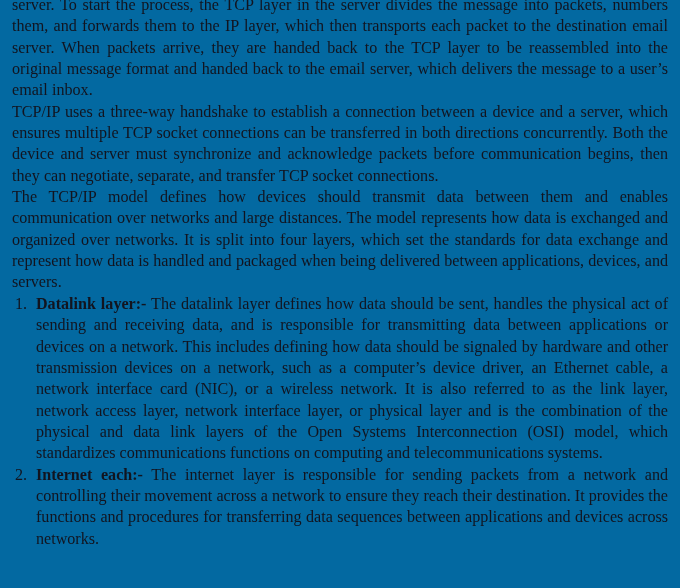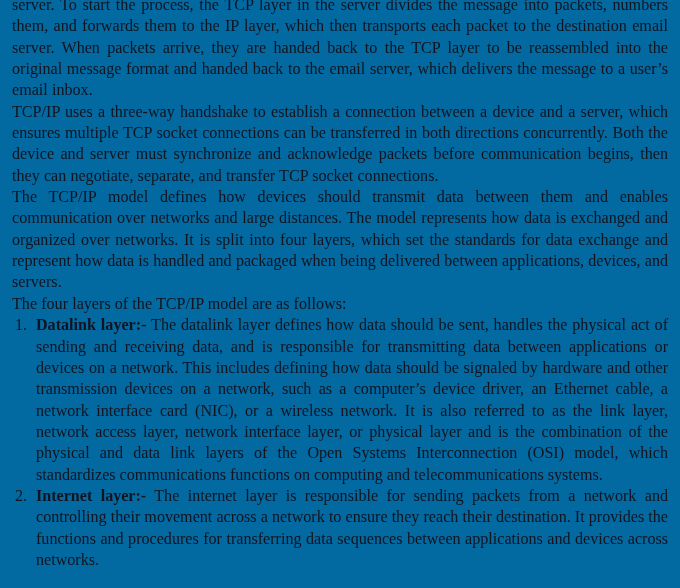--- a/index.html
+++ b/index.html
@@ -89,27 +89,26 @@
 <div id="page">
   <div id="flow">
 
     <p class="para">server. To start the process, the TCP layer in the server divides the message into packets, numbers them, and forwards them to the IP layer, which then transports each packet to the destination email server. When packets arrive, they are handed back to the TCP layer to be reassembled into the original message format and handed back to the email server, which delivers the message to a user’s email inbox.</p>
 
     <p class="para">TCP/IP uses a three-way handshake to establish a connection between a device and a server, which ensures multiple TCP socket connections can be transferred in both directions concurrently. Both the device and server must synchronize and acknowledge packets before communication begins, then they can negotiate, separate, and transfer TCP socket connections.</p>
 
 
     <p class="para">The TCP/IP model defines how devices should transmit data between them and enables communication over networks and large distances. The model represents how data is exchanged and organized over networks. It is split into four layers, which set the standards for data exchange and represent how data is handled and packaged when being delivered between applications, devices, and servers.</p>
 
-    <p class="para">The four layers of the TCP/IP model are as follows:</p>
 
     <ol class="layers">
 
       <li>
         <span class="num">1.</span><span class="term">Datalink layer:</span><span class="term-dash">-</span><span> The datalink layer defines how data should be sent, handles the physical act of sending and receiving data, and is responsible for transmitting data between applications or devices on a network. This includes defining how data should be signaled by hardware and other transmission devices on a network, such as a computer’s device driver, an Ethernet cable, a network interface card (NIC), or a wireless network. It is also referred to as the link layer, network access layer, network interface layer, or physical layer and is the combination of the physical and data link layers of the Open Systems Interconnection (OSI) model, which standardizes communications functions on computing and telecommunications systems.</span>
       </li>
 
       <li>
-        <span class="num">2.</span><span class="term">Internet layer:-</span><span> The internet layer is responsible for sending packets from a network and controlling their movement across a network to ensure they reach their destination. It provides the functions and procedures for transferring data sequences between applications and devices across networks.</span>
+        <span class="num">2.</span><span class="term">Internet each:-</span><span> The internet layer is responsible for sending packets from a network and controlling their movement across a network to ensure they reach their destination. It provides the functions and procedures for transferring data sequences between applications and devices across networks.</span>
       </li>
 
     </ol>
   </div>
 </div>
 
 </body></html>

